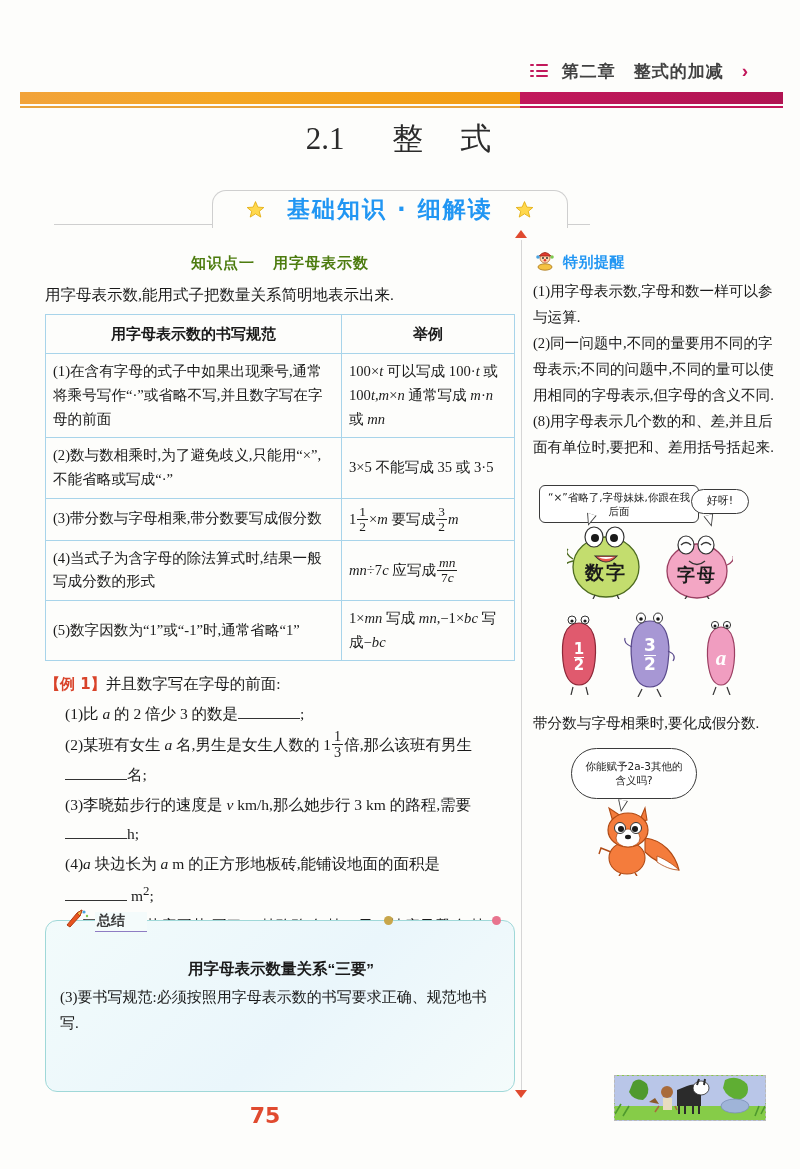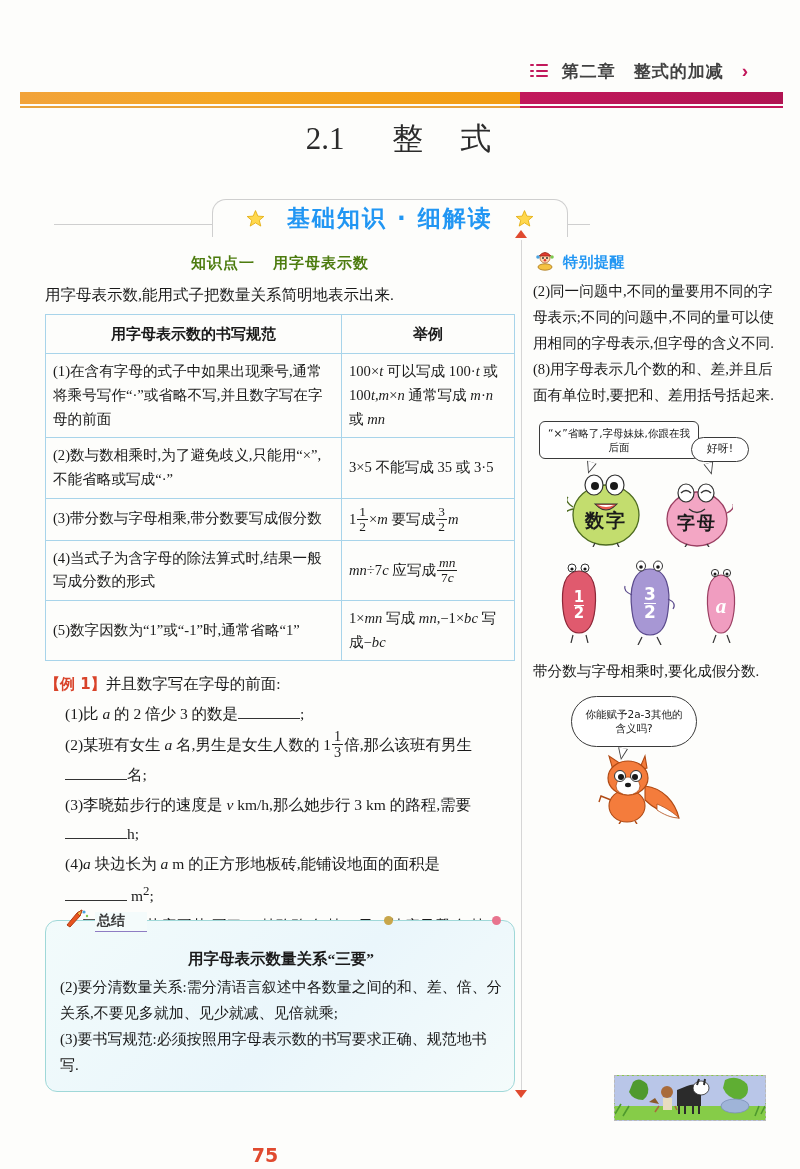--- a/index.html
+++ b/index.html
@@ -61,21 +61,21 @@
     font-size:31px; color:#2b2b2b; letter-spacing:3px;
   }
   .section-title .num { font-family:"Liberation Serif",serif; letter-spacing:0; }
 
   
   .banner-wrap { position:absolute; top:188px; left:0; width:800px; height:38px; }
   .banner-line { position:absolute; top:36px; height:1.4px; background:#cfcfcf; }
   .banner-line.left  { left:54px;  width:158px; }
   .banner-line.right { left:566px; width:24px; }
   .banner-box {
-    position:absolute; left:212px; top:11px; width:356px; height:38px;
+    position:absolute; left:212px; top:2px; width:356px; height:38px;
     border:1.4px solid #cfcfcf; border-bottom:none;
     border-radius:14px 14px 0 0;
     display:flex; align-items:center; justify-content:center; gap:22px;
     background:#fdfdfb;
   }
   .banner-text {
     font-family:"DejaVu Sans","Liberation Sans",sans-serif;
     font-size:23px; font-weight:bold; color:#2196f3; letter-spacing:2px;
   }
   .star { width:19px; height:19px; display:inline-block; }
@@ -167,22 +167,22 @@
     background:transparent; padding:0 4px;
   }
   .summary-badge-text {
     font-family:"DejaVu Sans","Liberation Sans",sans-serif;
     font-weight:bold; font-size:14px; color:#3b3b3b;
     border-bottom:1.6px solid #8e7cc3; padding:0 22px 1px 2px;
     background:#f4fbfb;
   }
   .summary-title {
     text-align:center; font-weight:bold; font-size:15.5px;
-    font-family:Liberation Serif, serif;
-    margin:12px 0 4px 0; color:#1a1a1a;
+    font-family:Liberation Sans, sans-serif;
+    margin:22px 0 4px 0; color:#1a1a1a;
   }
   .summary-body { font-size:15px; line-height:1.74; }
   .dot { position:absolute; width:9px; height:9px; border-radius:50%; }
   .dot-a { top:-5px; left:338px; background:#c8a64a; }
   .dot-b { top:-5px; left:446px; background:#e8748e; }
 
   
   .tip-badge { display:flex; align-items:center; gap:6px; margin-bottom:3px; }
   .tip-badge-text {
     font-family:"DejaVu Sans","Liberation Sans",sans-serif;
@@ -227,21 +227,21 @@
   .bottom-illus {
     position:absolute; left:614px; top:1075px; width:152px; height:46px;
     border:1px dashed #b9b9b9;
     background:linear-gradient(180deg,#b9c6e8 0%,#b9c6e8 62%,#7dc242 62%,#86cc48 100%);
     overflow:hidden;
   }
 
   .page-number {
     position:absolute; left:0; top:1103px; width:800px; text-align:center;
     font-family:"DejaVu Sans","Liberation Sans",sans-serif;
-    font-size:19px; font-weight:bold; color:#e04a2f;margin-top:41px;
+    font-size:22px; font-weight:bold; color:#e04a2f;
   }
   .page-number-shift { position:relative; left:-135px; }
 </style>
 </head>
 <body>
 
 <div class="page-header">
   <span class="hdr-menu-icon">
     <i></i>
       <i></i>
@@ -399,21 +399,20 @@
       <svg width="26" height="20" viewBox="0 0 26 20">
         <path d="M3 17 L13 5 L18 2 L16 8 L6 19 Z" fill="#e8541f" stroke="#b03a12" stroke-width="1"></path>
         <path d="M13 5 L18 2 L16 8 Z" fill="#f5b841" stroke="#b03a12" stroke-width=".8"></path>
         <circle cx="20" cy="4" r="1.6" fill="#4aa3df"></circle>
         <circle cx="23" cy="8" r="1.2" fill="#7ec850"></circle>
       </svg>
     </span>
     <span class="summary-badge-text">总结</span>
   </div>
   <div class="summary-title">用字母表示数量关系“三要”</div>
-  <div class="summary-body">(2)要分清数量关系:需分清语言叙述中各数量之间的和、差、倍、分关系,不要见多就加、见少就减、见倍就乘;</div>
   <div class="summary-body">(3)要书写规范:必须按照用字母表示数的书写要求正确、规范地书写.</div>
 </div>
 
 <div class="col-right">
 
   <div class="tip-badge">
     <span>
       <svg width="24" height="24" viewBox="0 0 24 24">
         <ellipse cx="12" cy="19" rx="7" ry="3.2" fill="#f5c242" stroke="#a8761a" stroke-width=".8"></ellipse>
         <circle cx="12" cy="10" r="5" fill="#ffd9b0" stroke="#b06a33" stroke-width=".8"></circle>
@@ -422,26 +421,27 @@
         <circle cx="14" cy="10" r="1" fill="#333"></circle>
         <circle cx="12" cy="12.3" r="1.3" fill="#e03a2f"></circle>
         <circle cx="5" cy="9" r="1.8" fill="#4aa3df"></circle>
         <circle cx="19" cy="9" r="1.8" fill="#7ec850"></circle>
       </svg>
     </span>
     <span class="tip-badge-text">特别提醒</span>
   </div>
 
   <div class="tip-body">
+    <p>(1)用字母表示数,字母和数一样可以参与运算.</p>
     <p>(2)同一问题中,不同的量要用不同的字母表示;不同的问题中,不同的量可以使用相同的字母表示,但字母的含义不同.</p>
     <p>(8)用字母表示几个数的和、差,并且后面有单位时,要把和、差用括号括起来.</p>
   </div>
 
   <div class="illus" style="height:128px;margin-top:12px;">
-    <div class="bubble" style="left:6px; top:0; width:160px;">“×”省略了,字母妹妹,你跟在我后面</div>
+    <div class="bubble" style="left:6px; top:12px; width:160px;">“×”省略了,字母妹妹,你跟在我后面</div>
     <div class="bubble-tail" style="left:52px; top:41px; transform:rotate(18deg);"></div>
 
     <div class="bubble round" style="left:158px; top:16px; width:58px; font-size:11px;">好呀!</div>
     <div class="bubble-tail" style="left:172px; top:42px; transform:rotate(-16deg);"></div>
 
     <div class="blob" style="left:34px; top:50px; width:78px; height:76px;">
       <svg width="78" height="76" viewBox="0 0 78 76" style="position:absolute;left:0;top:0;">
         <ellipse cx="39" cy="44" rx="33" ry="30" fill="#c3dd6e" stroke="#4d6b1f" stroke-width="1.3"></ellipse>
         <ellipse cx="27" cy="14" rx="9" ry="10" fill="#fff" stroke="#333" stroke-width="1.2"></ellipse>
         <ellipse cx="48" cy="14" rx="9" ry="10" fill="#fff" stroke="#333" stroke-width="1.2"></ellipse>

